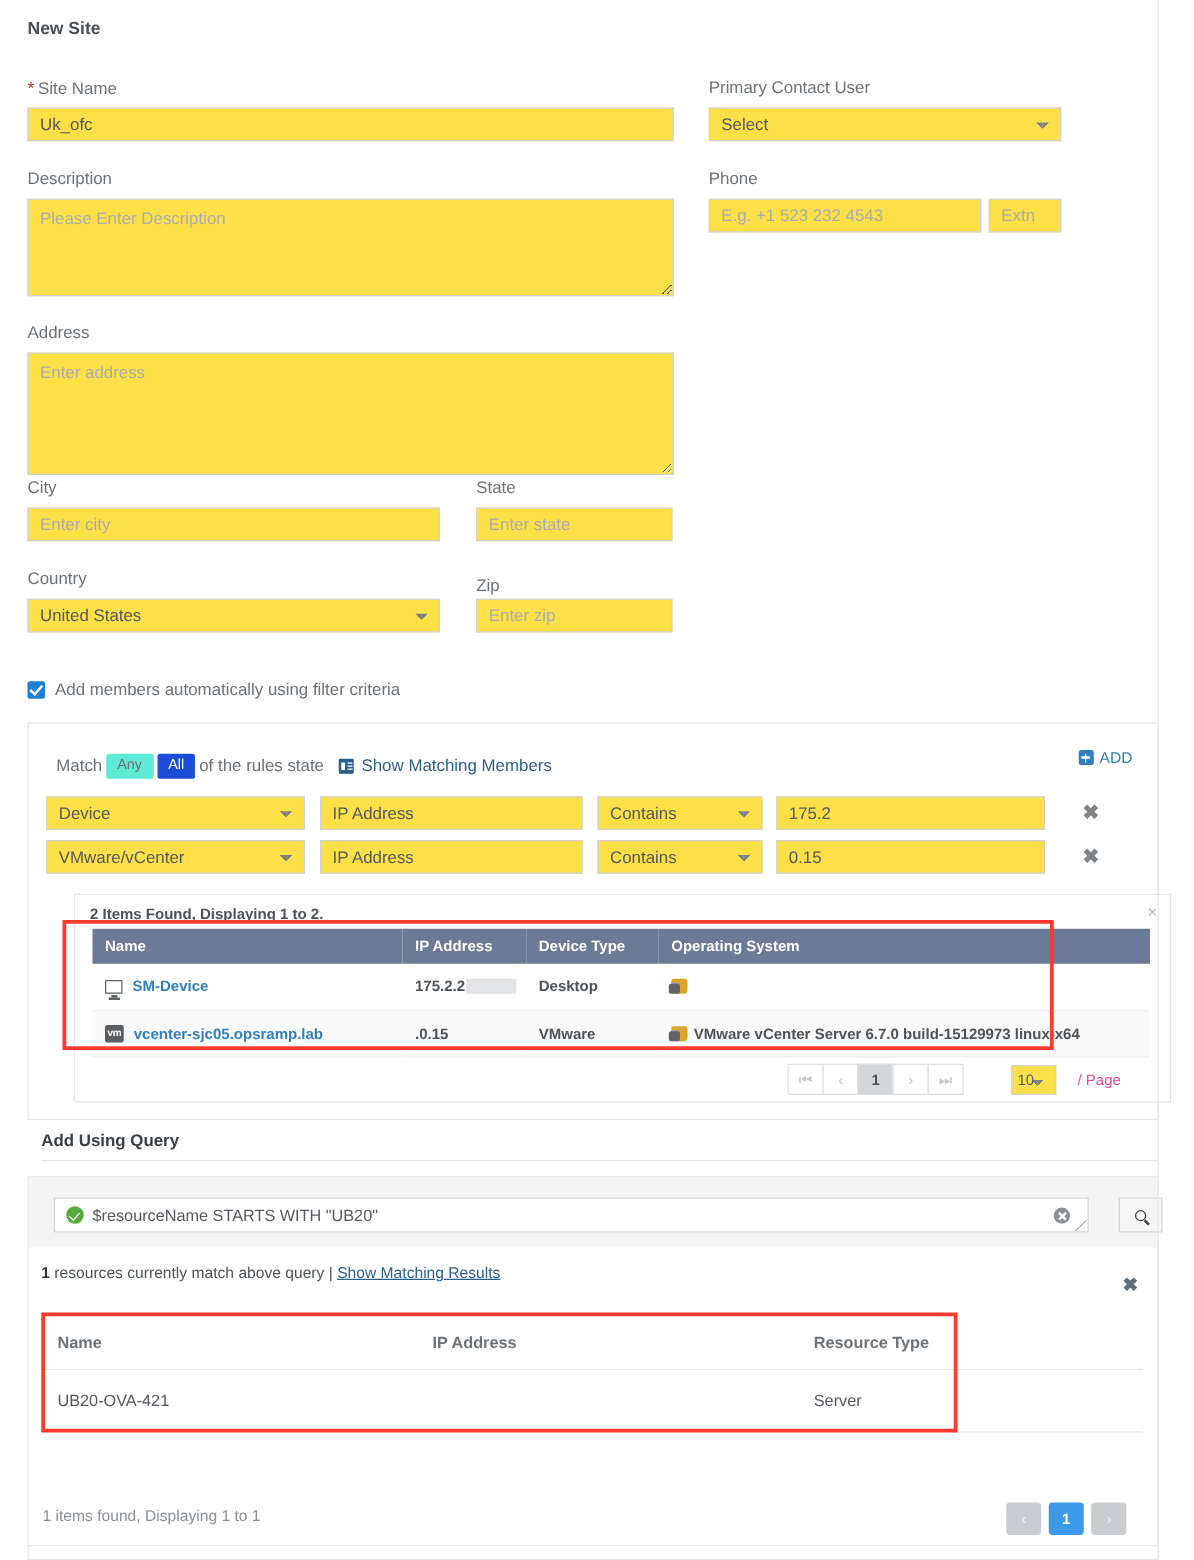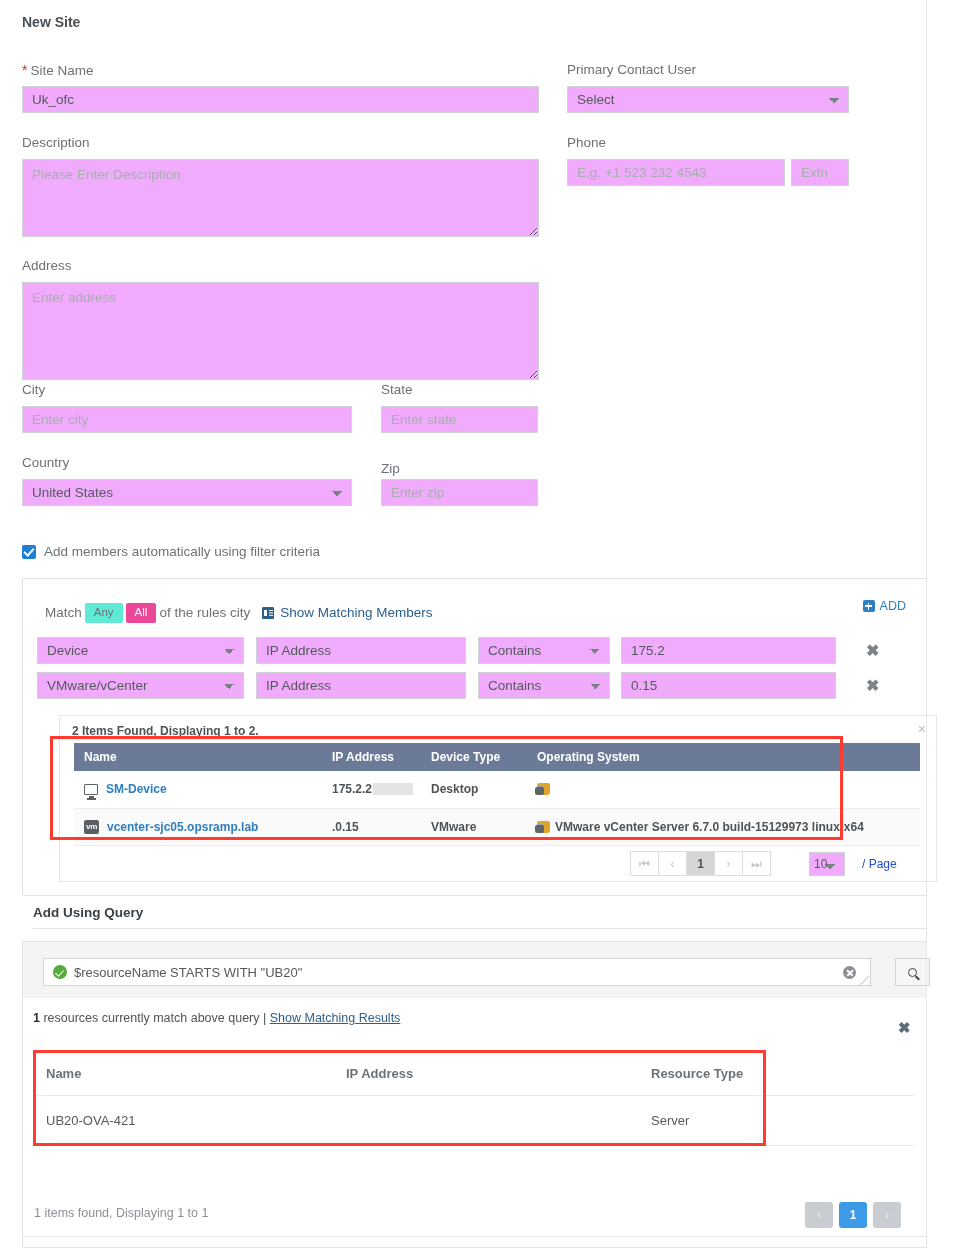--- a/index.html
+++ b/index.html
@@ -24,21 +24,21 @@
   
   .field-label {
     position:absolute;
     font-size:13.5px; color:#6d7276; white-space:nowrap;
   }
   .req-star { color:#c9302c; margin-right:3px; font-size:14px; }
 
   .txt, .ta, .sel {
     position:absolute;
     border:1px solid #cfd3d6;
-    background:#f0abfc;
+    background:#fde047;
     font-family:"Liberation Sans", sans-serif;
     font-size:13.5px;
     color:#55595d;
     padding:0 9px;
     height:27px;
     border-radius:0;
     outline:none;
   }
   .ta { padding:6px 9px; height:auto; resize:vertical; line-height:1.35; }
   .txt::placeholder, .ta::placeholder { color:#a9adb1; }
@@ -76,21 +76,21 @@
   }
   .match-row{
     position:absolute; left:22px; top:24px;
     display:flex; align-items:center; gap:3px;
     font-size:13.5px; color:#6d7276;
   }
   .seg {
     font-size:11.5px; padding:3px 9px; color:#6d7276;
     background:#5eead4; border-radius:2px; line-height:1.2;
   }
-  .seg.active{ background:#ec4899; color:#fff; }
+  .seg.active{ background:#1d4ed8; color:#fff; }
   .linkish{
     color:#2d5f8b; font-size:13.5px; display:inline-flex; align-items:center; gap:6px;
     margin-left:9px; cursor:pointer;
   }
   .grid-ico{
     width:12px;height:12px;border:1.5px solid #2d5f8b;border-radius:1px;
     display:inline-block;position:relative;background:#2d5f8b;
   }
   .grid-ico:before{
     content:"";position:absolute;left:1px;top:2px;width:3px;height:6px;background:#fff;
@@ -174,21 +174,21 @@
   .pager{ position:absolute; left:630px; top:851px; display:flex; align-items:center; gap:0; }
   .pg{
     width:29px;height:25px;border:1px solid #dcdfe1;background:#fff;color:#c2c6c9;
     display:flex;align-items:center;justify-content:center;font-size:12px;margin-right:-1px;cursor:pointer;
   }
   .pg.num{ background:#d4d6d8; color:#4e5357; font-weight:bold; }
   .per-sel{
     position:absolute; left:809px; top:852px; width:36px; height:24px;
     font-size:12px; padding:0 4px;
   }
-  .per-label{ position:absolute; left:862px; top:857px; color:#1d4ed8; font-size:12px; }
+  .per-label{ position:absolute; left:862px; top:857px; color:#ec4899; font-size:12px; }
 
   
   .auq-title{
     position:absolute; left:33px; top:905px; font-size:13.5px; font-weight:bold; color:#3a3f44;
   }
   .auq-rule{ position:absolute; left:33px; top:928px; width:893px; height:1px; background:#e2e5e7;}
 
   .q-panel{
     position:absolute; left:22px; top:941px; width:905px; height:307px;
     border:1px solid #e2e5e7; background:#fff;
@@ -300,21 +300,21 @@
     <span class="chk"></span>
     <span class="chk-label">Add members automatically using filter criteria</span>
   </div>
 
   <div class="filter-panel">
 
     <div class="match-row">
       <span>Match</span>
       <span class="seg">Any</span>
       <span class="seg active">All</span>
-      <span>of the rules city</span>
+      <span>of the rules state</span>
       <span class="linkish">
         <span class="grid-ico"></span>
         <span>Show Matching Members</span>
       </span>
     </div>
 
     <div class="add-btn">
       <span class="plus-box"></span>
       <span>ADD</span>
     </div>

